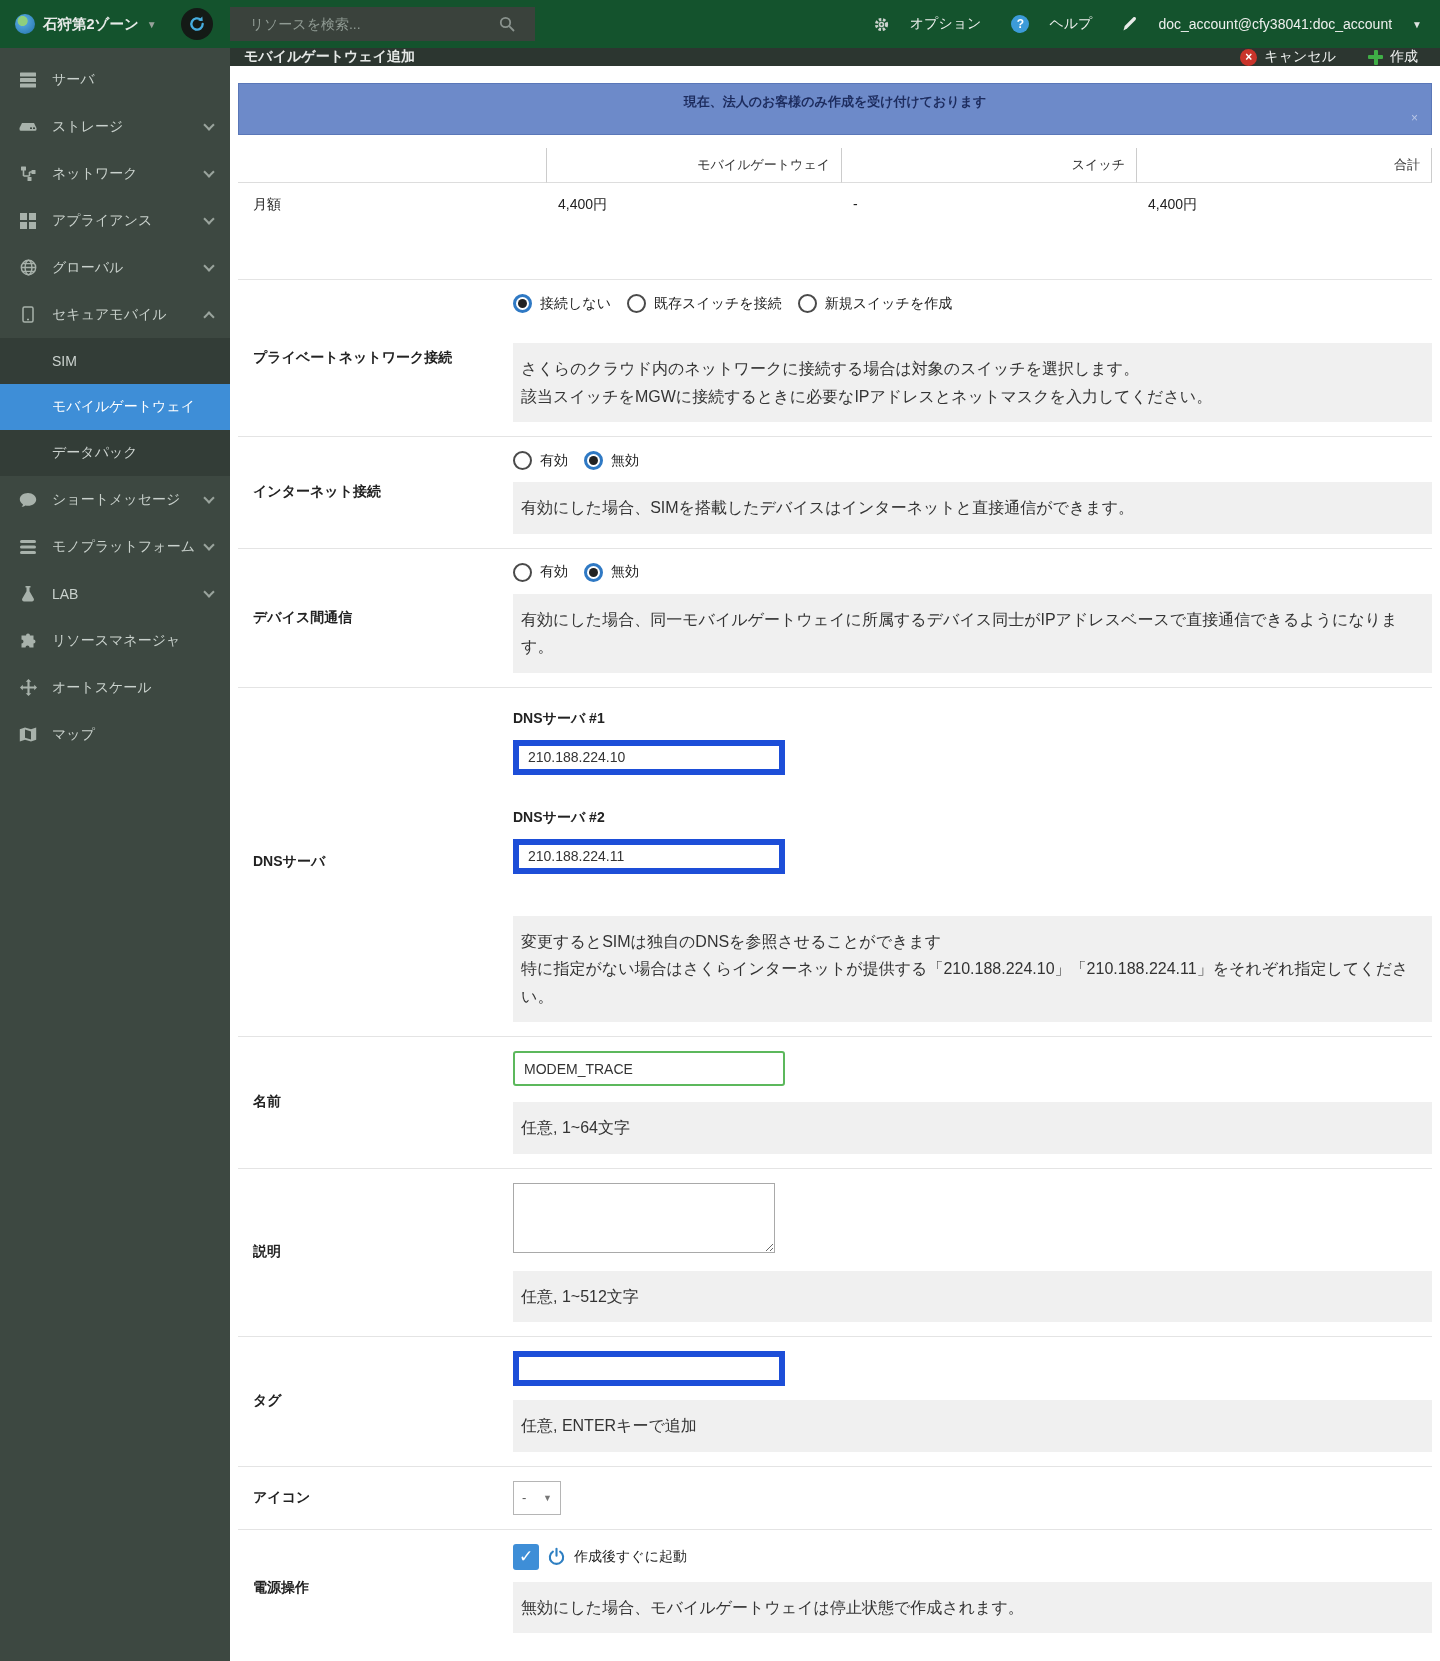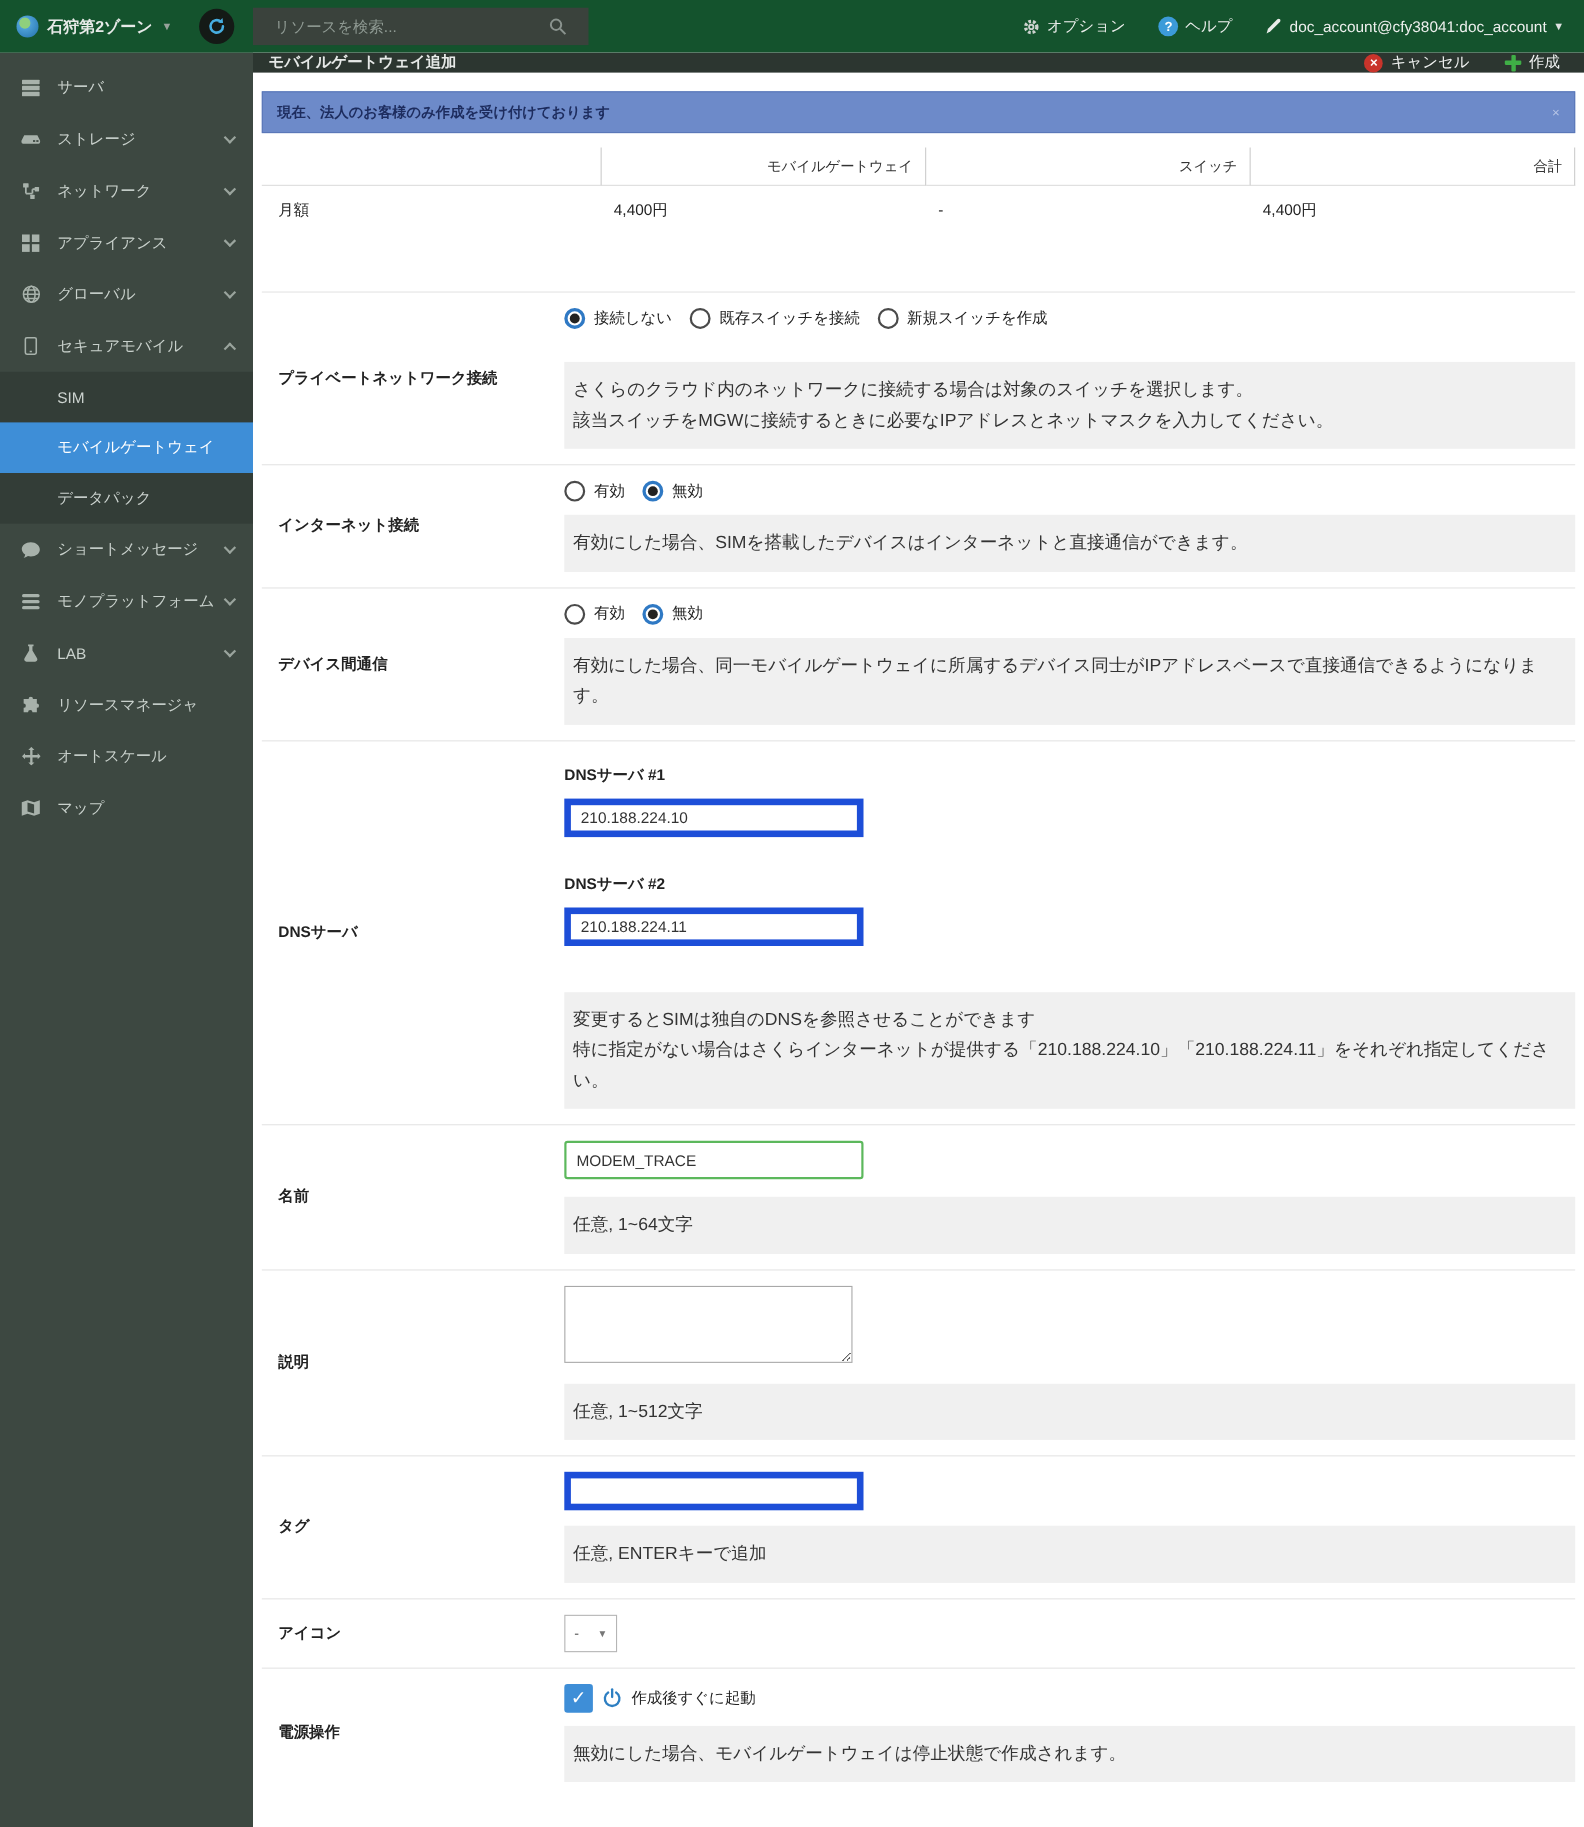--- a/index.html
+++ b/index.html
@@ -14,21 +14,21 @@
   .globe { width:20px; height:20px; border-radius:50%;
            background: radial-gradient(circle at 38% 35%, #8fcf7d 0%, #8fcf7d 26%, #4d9fd6 30%, #2f7fb8 78%); }
   .zone-label { font-weight:bold; font-size:14.5px; }
   .caret { font-size:10px; color:#98a29b; }
   .caret.light { color:#dfe3e1; }
   .refresh-btn { width:32px; height:32px; border-radius:50%; background:#141a16; display:flex; align-items:center; justify-content:center; margin-left:24px; cursor:pointer; }
   .searchbox { margin-left:17px; width:305px; height:34px; background:#3a423c; display:flex; align-items:center; padding:0 20px; }
   .searchbox input { flex:1; background:transparent; border:none; outline:none; color:#cfd6d1; font-size:14px; font-family:inherit; }
   .searchbox input::placeholder { color:#8f9a93; }
   .top-right { margin-left:auto; display:flex; align-items:center; gap:30px; margin-right:18px; }
-  .top-item { display:flex; align-items:center; gap:6px; cursor:pointer; color:#eef0ee; }
+  .top-item { display:flex; align-items:center; gap:20px; cursor:pointer; color:#eef0ee; }
   .help-badge { width:18px; height:18px; border-radius:50%; background:#3c9bd9; color:#fff; font-size:12px; font-weight:bold; display:flex; align-items:center; justify-content:center; }
 
   
   .sidebar { background:#3d4841; padding-top:8px; color:#c9d1cc; font-size:14px; overflow:hidden; }
   .side-item { display:flex; align-items:center; height:47px; padding:0 17px 0 18px; cursor:pointer; }
   .side-item .ico { width:20px; margin-right:14px; display:flex; justify-content:center; align-items:center; }
   .side-item .lbl { flex:1; }
   .chev { width:8px; height:8px; border-right:2px solid #9aa49d; border-bottom:2px solid #9aa49d; transform:rotate(45deg); margin-top:-4px; }
   .chev.up { transform:rotate(225deg); margin-top:4px; }
   .submenu { background:#333d37; }
@@ -41,21 +41,21 @@
   .page-title { color:#e6e9e7; font-size:14px; font-weight:bold; }
   .hdr-actions { margin-left:auto; display:flex; align-items:center; gap:32px; color:#f0f2f1; font-size:14px; }
   .hdr-btn { display:flex; align-items:center; gap:7px; cursor:pointer; }
   .x-circle { width:17px; height:17px; border-radius:50%; background:#c9342b; color:#fff; font-size:12px; font-weight:bold; display:flex; align-items:center; justify-content:center; line-height:1; }
   .plus-ico { position:relative; width:15px; height:15px; }
   .plus-ico::before { content:""; position:absolute; left:0; top:5.5px; width:15px; height:4px; background:#3fae46; border-radius:1px; }
   .plus-ico::after { content:""; position:absolute; left:5.5px; top:0; width:4px; height:15px; background:#3fae46; border-radius:1px; }
 
   .content-body { padding:0 8px 0 8px; flex:1; }
 
-  .notice { margin-top:17px; background:#6d8ac9; border:1px solid #5a77b8; color:#1d2c5e; font-size:13px; font-weight:bold; padding:9px 13px; display:flex; align-items:center; }
+  .notice { margin-top:17px; background:#6d8ac9; border:1px solid #5a77b8; color:#1d2c5e; font-size:13px; font-weight:bold; padding:9px 13px; display:flex; align-items:center;flex-direction:column; }
   .notice-close { margin-left:auto; color:#b9c6e6; font-size:12px; font-weight:normal; cursor:pointer; }
 
   .pricing { margin-top:13px; display:grid; grid-template-columns:309px 1fr 1fr 1fr; margin-bottom:52px; }
   .pricing .th { font-size:13px; color:#333; text-align:right; padding:8px 11px; border-right:1px solid #ccc; border-bottom:1px solid #ddd; }
   .pricing .th.empty { }
   .pricing .td { font-size:14px; color:#222; text-align:left; padding:13px 11px; }
   .pricing .td.rowlabel { text-align:left; padding-left:15px; }
 
   .form-row { display:grid; grid-template-columns:275px 1fr; align-items:center; border-top:1px solid #e4e4e4; padding:14px 0; }
   .form-label { font-size:14px; font-weight:bold; color:#222; padding-left:15px; }

